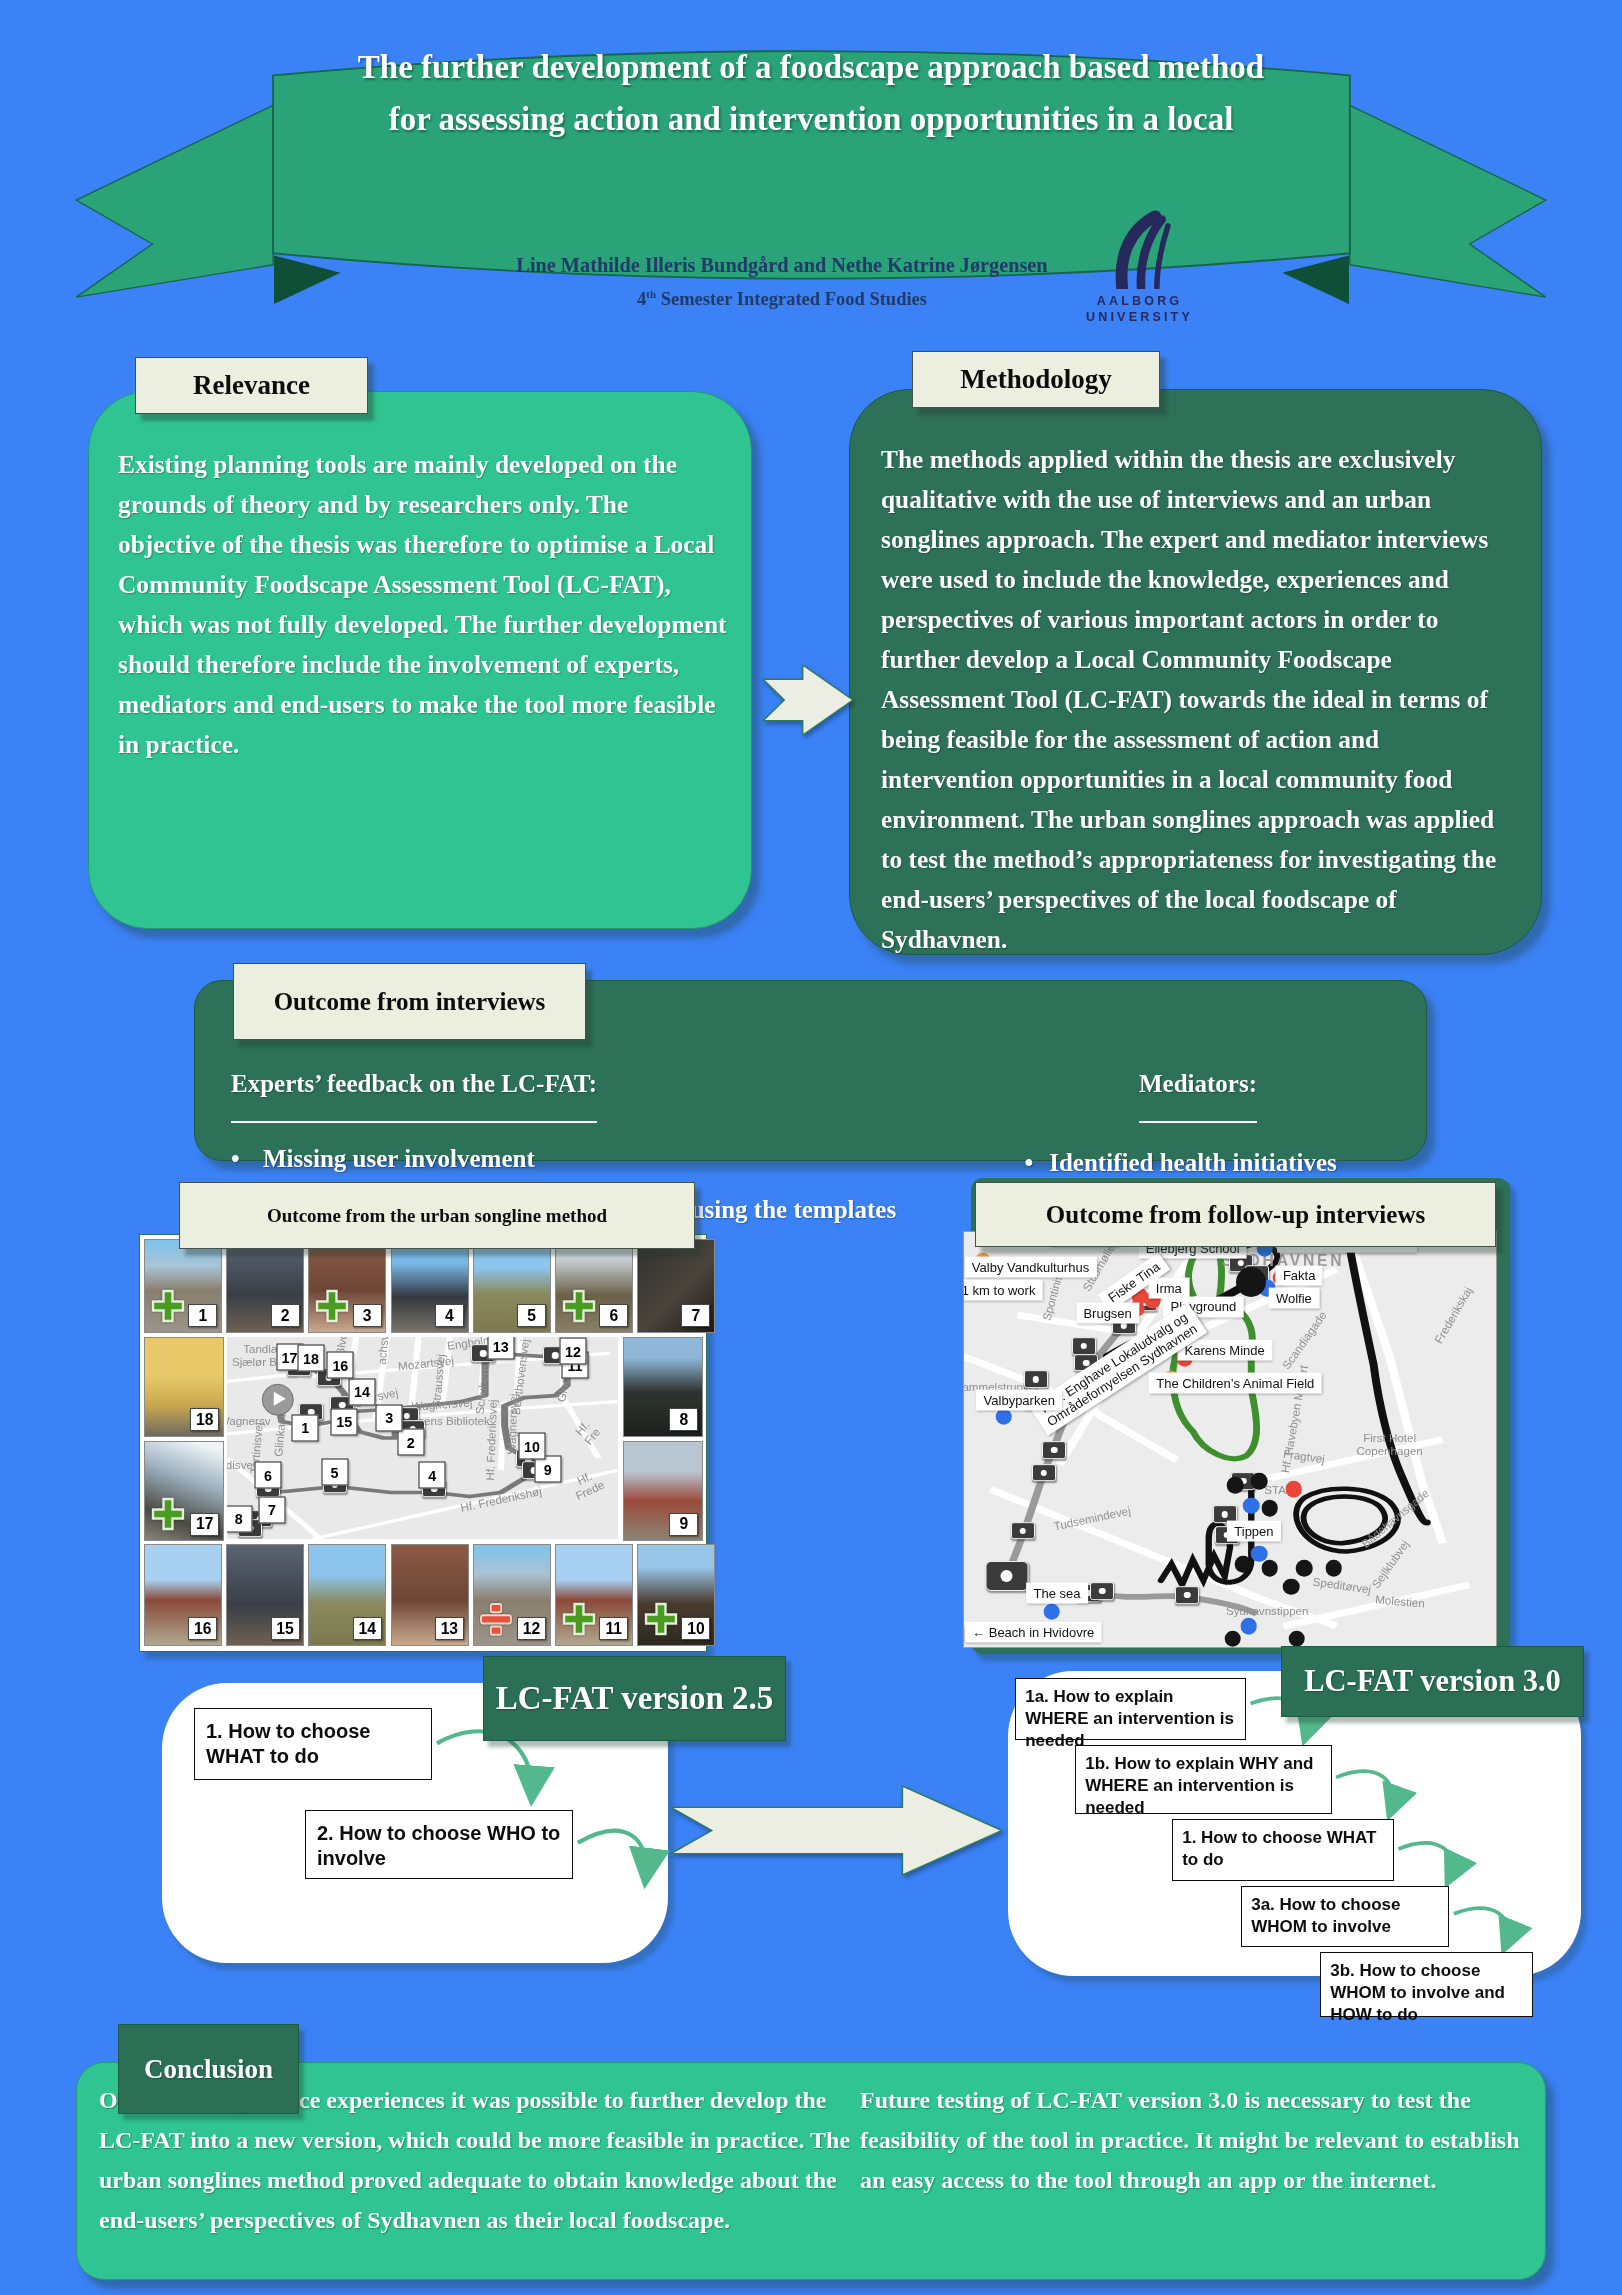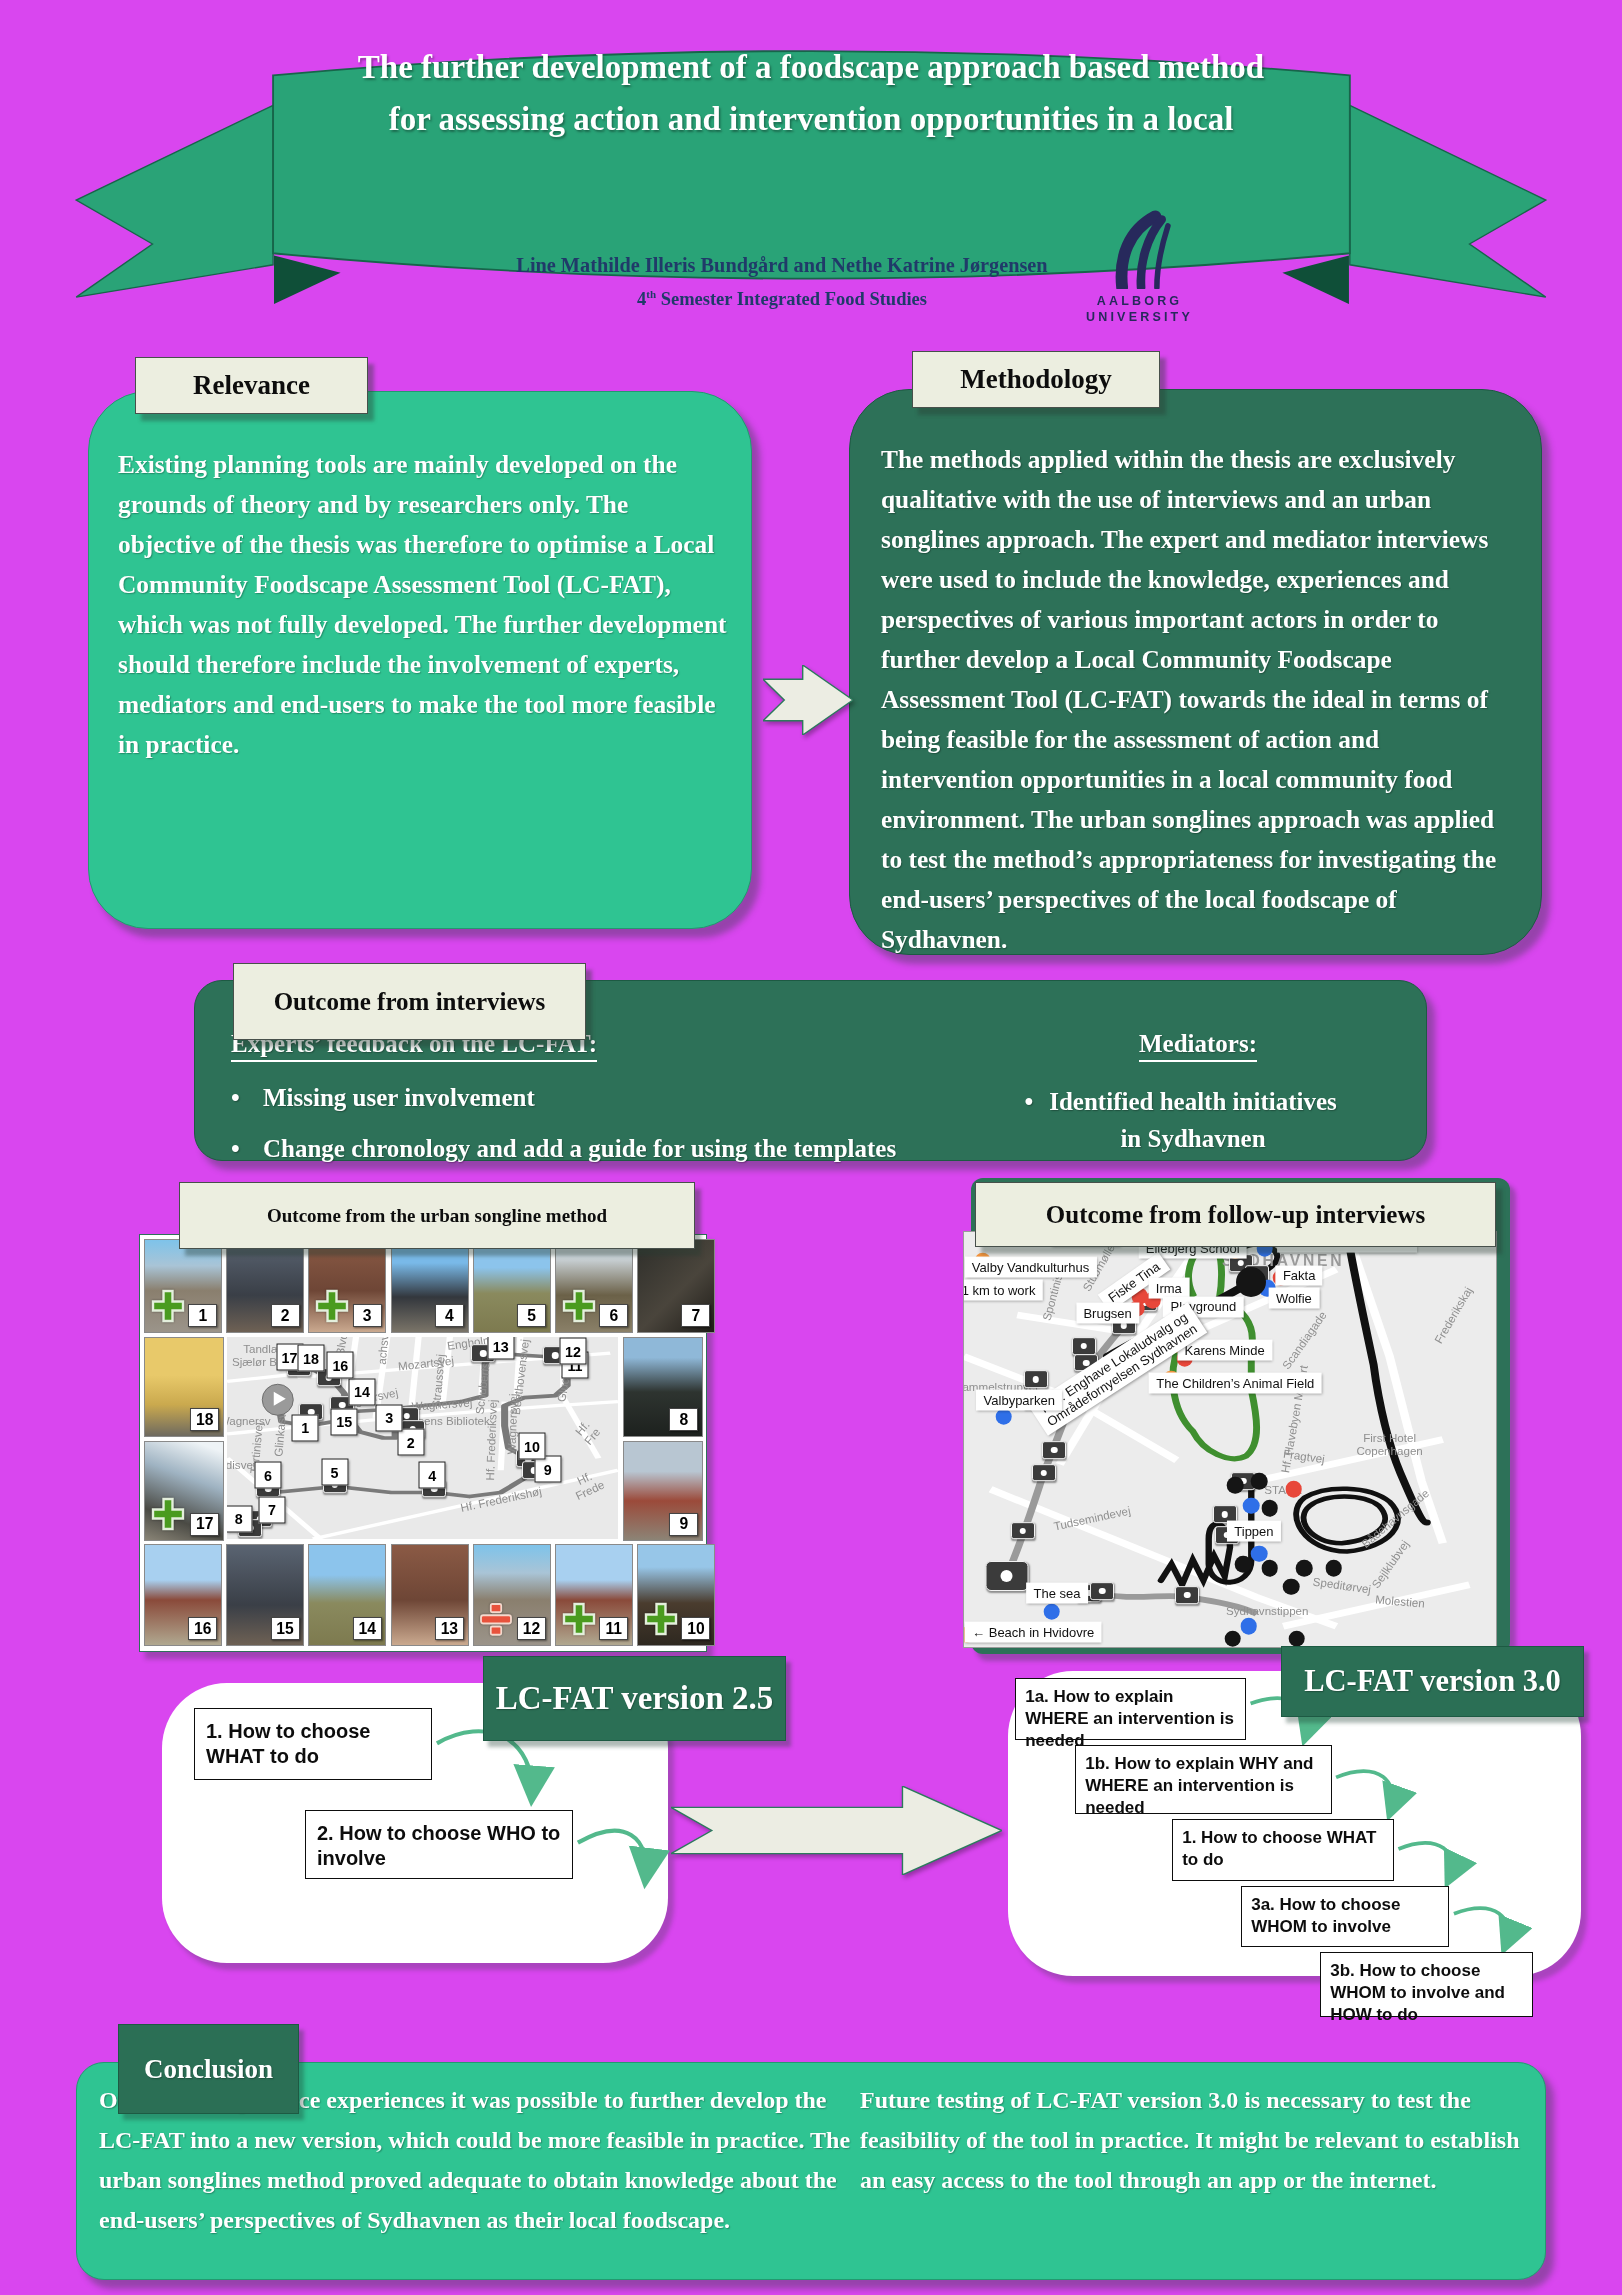--- a/index.html
+++ b/index.html
@@ -1,17 +1,17 @@
 <!DOCTYPE html>
 <html style="font-size:7.4px"><head>
 <meta charset="utf-8">
 <style>
   html,body{margin:0;padding:0;}
   body{background:#9bdcc2;font-family:"Liberation Serif",serif;}
-  .page{position:relative;width:1622px;height:2295px;background:#d946ef;overflow:hidden;}
+  .page{position:relative;width:1622px;height:2295px;background:#3b82f6;overflow:hidden;}
   .abs{position:absolute;}
 
   
   .title-block{position:absolute;left:277px;top:41px;width:1068px;text-align:center;
     font:bold 33px/52px "Liberation Serif",serif;color:#fff;text-shadow:1.4px 1.8px 2.3px rgba(0,0,0,.35);}
   .authors{position:absolute;left:435px;top:253px;width:694px;text-align:center;
     font:bold 20.3px/24px "Liberation Serif",serif;color:#203a69;}
   .semester{position:absolute;left:435px;top:283px;width:694px;text-align:center;
     font:bold 18.5px/22px "Liberation Serif",serif;color:#203a69;}
   .semester sup{font-size:11px;}
@@ -26,21 +26,21 @@
 
   
   .panel{position:absolute;box-shadow:7.4px 8.3px 6.5px rgba(30,60,48,.35);}
   .panel.bright{background:#2fc492;border:0.9px solid #23996f;border-radius:60px;}
   .panel.dark{background:#2d7158;border:0.9px solid #1d5a43;border-radius:60px;}
   .ptext{position:absolute;color:#fff;font:bold 25.4px/40px "Liberation Serif",serif;
     text-shadow:0.9px 1.4px 1.4px rgba(0,0,0,.3);}
   .ptext p{margin:0;}
 
   
-  .ohead{display:inline-block;border-bottom:2.3px solid #fff;padding-bottom:1px;}
+  .ohead{display:inline-block;border-bottom:2.3px solid #fff;padding-bottom:22px;margin-top:40px;}
   .bullet{display:flex;margin-top:21px;}
   .bdot{width:32px;flex:none;}
 
   
   .glabel{position:absolute;background:#2b6f55;border:0.5px solid #1d5a43;
     display:flex;align-items:center;justify-content:center;
     font:bold 33px "Liberation Serif",serif;color:#fff;
     box-shadow:4.6px 5.5px 3.7px rgba(30,60,48,.35);z-index:6;text-shadow:0.9px 1.4px 1.4px rgba(0,0,0,.3);}
 
   

